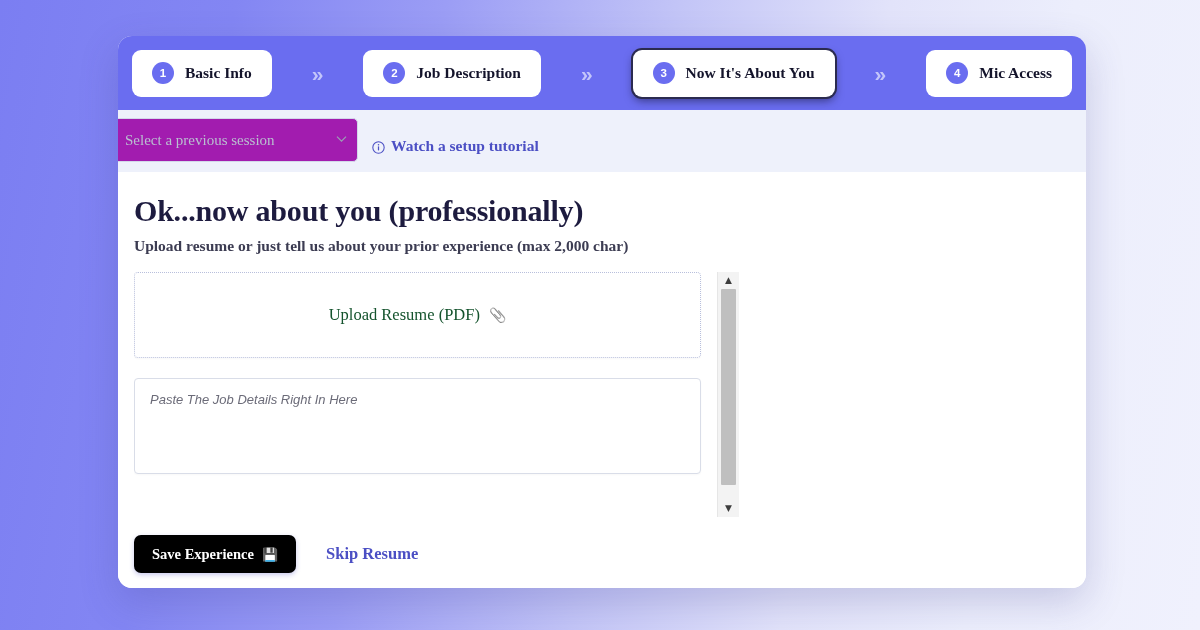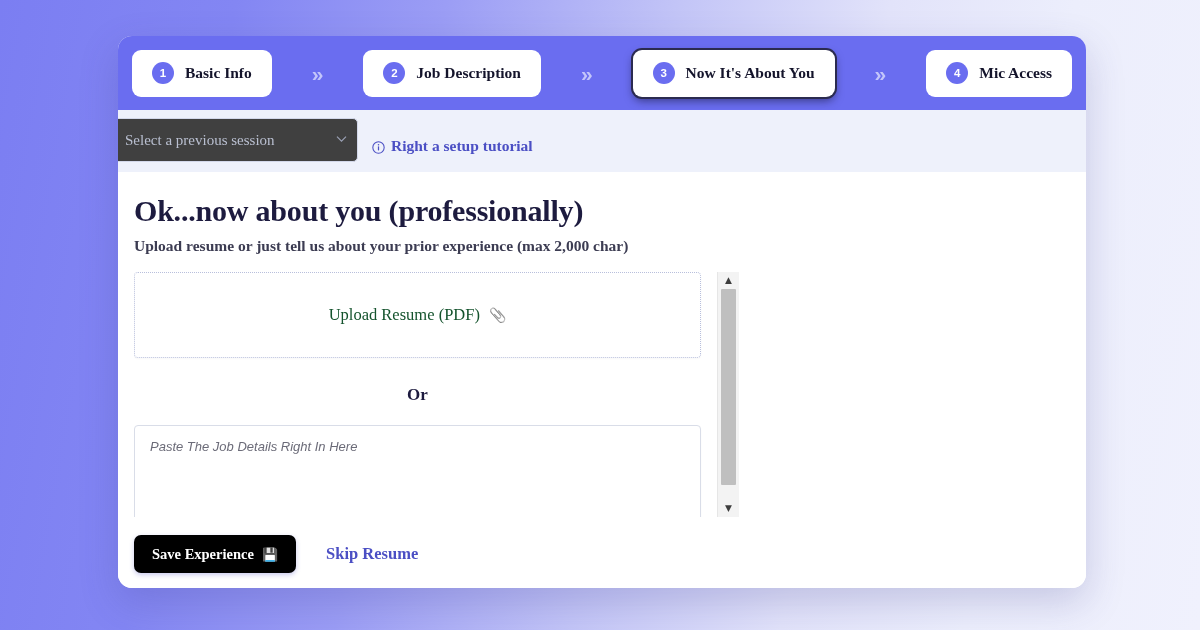--- a/index.html
+++ b/index.html
@@ -109,21 +109,21 @@
     align-items: center;
     position: relative;
   }
 
   .session-select {
     position: absolute;
     left: -14px;
     top: 8px;
     width: 254px;
     height: 44px;
-    background: #404040;
+    background: #a21caf;
     border: 1px solid #d3d8ea;
     border-radius: 5px;
     font-family: "Liberation Serif", serif;
     font-size: 15px;
     color: #b9bfd0;
     padding: 0 26px 0 20px;
     display: flex;
     align-items: center;
     cursor: pointer;
   }
@@ -378,40 +378,39 @@
     </div>
 
     <a class="tutorial-link">
       <span class="info-icon">
         <svg width="13" height="13" viewBox="0 0 16 16" xmlns="http://www.w3.org/2000/svg">
           <circle cx="8" cy="8" r="7" fill="none" stroke="#4b4fc4" stroke-width="1.3"></circle>
           <circle cx="8" cy="4.6" r="0.95" fill="#4b4fc4"></circle>
           <rect x="7.25" y="6.6" width="1.5" height="5.1" rx="0.6" fill="#4b4fc4"></rect>
         </svg>
       </span>
-      <span>Right a setup tutorial</span>
+      <span>Watch a setup tutorial</span>
     </a>
 
   </div>
 
   <div class="body-area">
 
     <h1 class="title">Ok...now about you (professionally)</h1>
     <div class="subtitle">Upload resume or just tell us about your prior experience (max 2,000 char)</div>
 
     <div class="scroll-wrap">
 
       <div class="scroll-content">
 
         <div class="upload-box">
           <span class="upload-label">Upload Resume (PDF)</span>
           <span class="upload-icon">📎</span>
         </div>
 
-        <div class="or-sep">Or</div>
 
         <textarea class="details-area" placeholder="Paste The Job Details Right In Here" style=""></textarea>
 
       </div>
 
       <div class="scrollbar">
         <div class="sb-arrow">▲</div>
         <div class="sb-track">
           <div class="sb-thumb"></div>
         </div>

